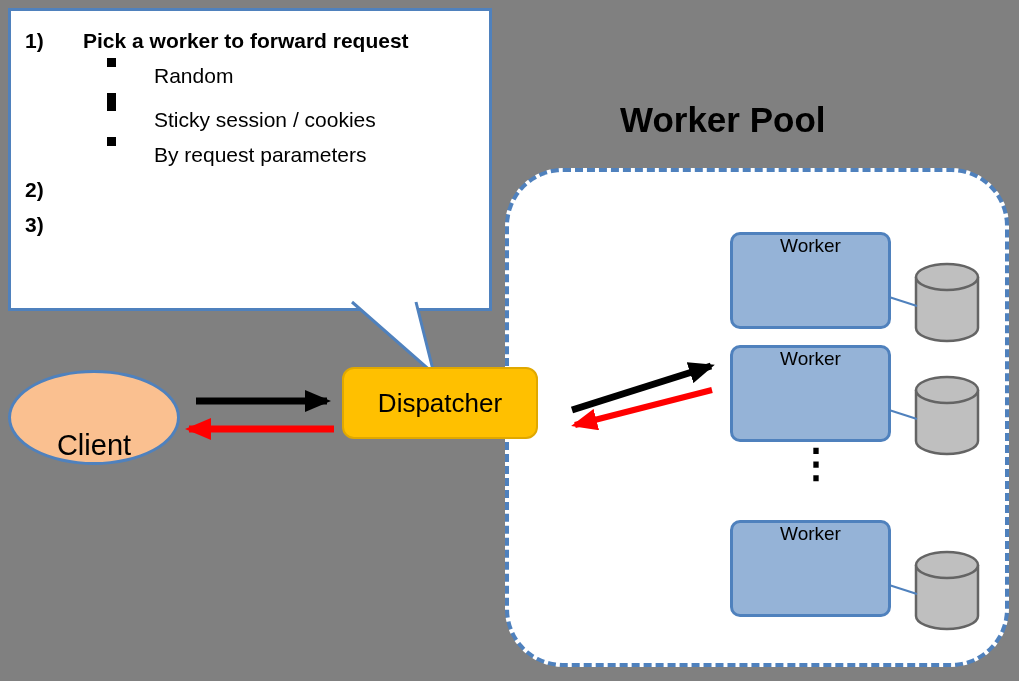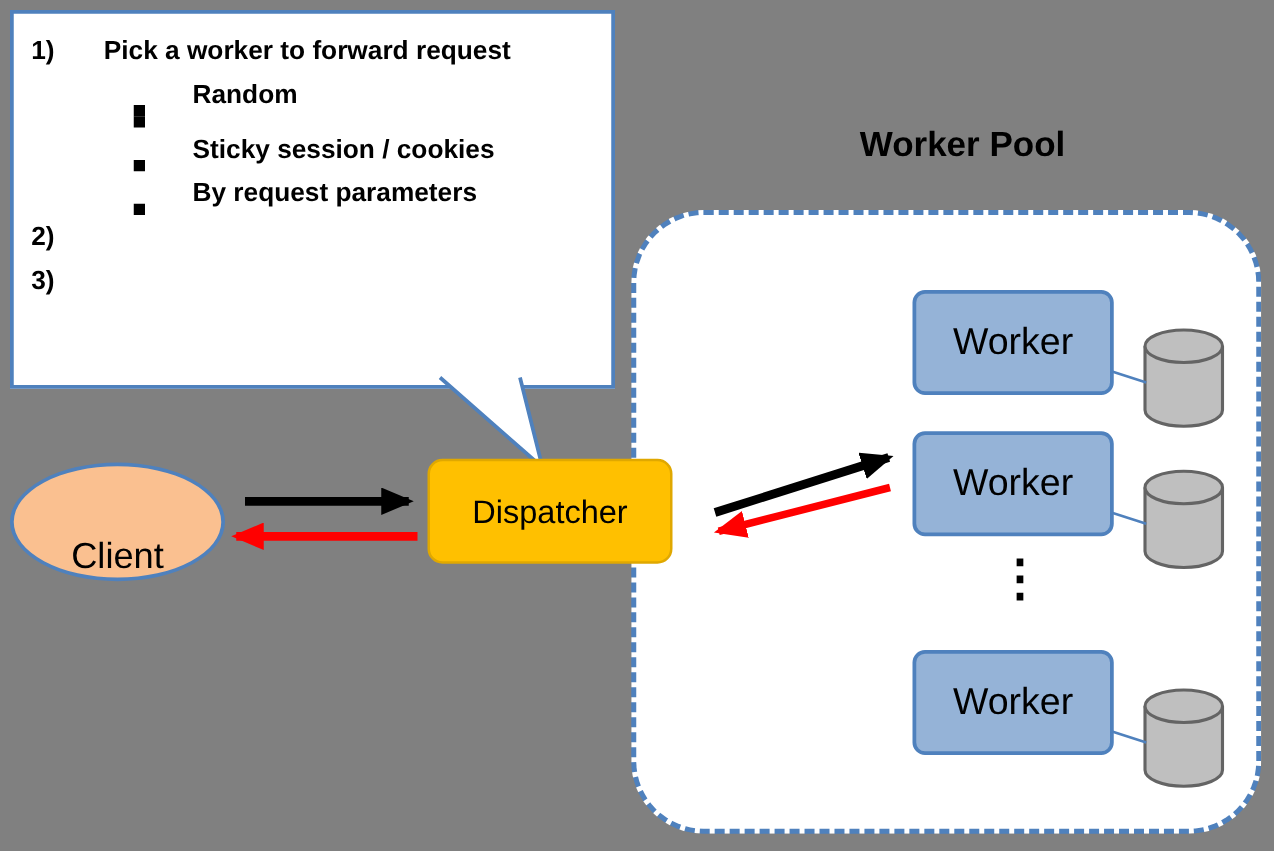--- a/index.html
+++ b/index.html
@@ -4,40 +4,40 @@
 <style>
   *{margin:0;padding:0;box-sizing:border-box}
   body{font-family:"Liberation Sans",sans-serif;background:#444}
   .canvas{position:relative;width:1019px;height:681px;background:var(--background,#808080);overflow:hidden}
 
   
   .callout{position:absolute;left:8px;top:8px;width:484px;height:303px;background:#fff;
            border:3px solid var(--callout-border,#4F81BD);z-index:4;padding:12px 6px 0 14px;color:#000}
   .step{display:flex;font-weight:700;font-size:21px;line-height:35px}
   .step-num{width:58px;flex:none}
-  .bullet{display:flex;align-items:flex-end;font-weight:700;font-size:21px;line-height:35px;padding-left:82px}
+  .bullet{display:flex;align-items:flex-start;font-weight:400;font-size:21px;line-height:35px;padding-left:82px}
   .bullet-sq{width:9px;height:9px;background:#000;margin-right:38px;flex:none}
   .tail{position:absolute;left:330px;top:296px;z-index:5}
 
   
   .client{position:absolute;left:8px;top:370px;width:172px;height:95px;background:var(--client-fill,#FAC090);
           border:3px solid var(--callout-border,#4F81BD);border-radius:50%;display:flex;align-items:flex-end;
           justify-content:center;font-size:29px;color:#000;z-index:3}
-  .dispatcher{position:absolute;left:342px;top:367px;width:196px;height:84px;background:var(--dispatcher-fill,#FFC000);
+  .dispatcher{position:absolute;left:342px;top:367px;width:196px;height:72px;background:var(--dispatcher-fill,#FFC000);
           border:2px solid #e0a800;border-radius:12px;display:flex;align-items:center;justify-content:center;
           font-size:26px;color:#000;z-index:6}
 
   
   .pool{position:absolute;left:505px;top:168px;width:504px;height:499px;background:#fff;
         border:4px dashed var(--pool-border,#4F81BD);border-radius:58px;z-index:1}
-  .pool-title{position:absolute;left:620px;top:100px;width:300px;text-align:center;font-size:28px;
+  .pool-title{position:absolute;left:620px;top:100px;width:300px;text-align:left;font-size:35px;
         font-weight:700;color:#000;z-index:2}
-  .worker{position:absolute;left:730px;width:161px;height:84px;background:var(--worker-fill,#95B3D7);
-        border:3px solid var(--callout-border,#4F81BD);border-radius:10px;display:flex;align-items:center;
-        justify-content:center;font-size:30px;color:#000;z-index:3}
+  .worker{position:absolute;left:730px;width:161px;height:97px;background:var(--worker-fill,#95B3D7);
+        border:3px solid var(--callout-border,#4F81BD);border-radius:10px;display:flex;align-items:flex-start;
+        justify-content:center;font-size:19px;color:#000;z-index:3}
   .w1{top:232px}.w2{top:345px}.w3{top:520px}
   .cyl{position:absolute;z-index:2}
   .c1{left:912px;top:262px}.c2{left:912px;top:375px}.c3{left:912px;top:550px}
   .dots{position:absolute;left:796px;top:440px;width:34px;text-align:center;font-size:40px;font-weight:700;
         color:#000;line-height:1.15;z-index:2}
 
   
   .overlay{position:absolute;left:0;top:0;z-index:7;pointer-events:none}
   .arrow-black{stroke:var(--arrow-black,#000)}
   .arrow-red{stroke:var(--arrow-red,#FF0000)}

